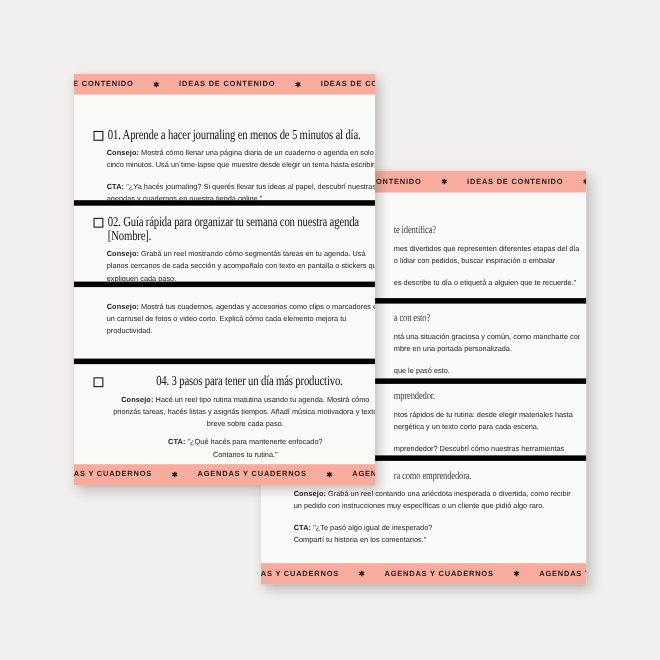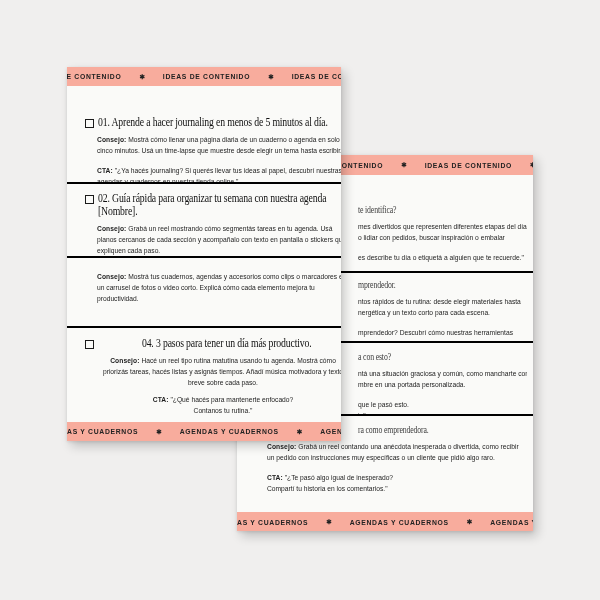--- a/index.html
+++ b/index.html
@@ -37,21 +37,21 @@
   .ml-hdr-front{margin-left:-33px;}
   .ml-ftr-front{margin-left:-28px;}
   .ml-hdr-back{margin-left:-70px;}
   .ml-ftr-back{margin-left:-28px;}
 
   .section{
     box-sizing:border-box;
     padding-left:18px;padding-right:6px;
     overflow:hidden;
   }
-  .section.ruled{border-top:2px solid #000000;}
+  .section.ruled{border-top:5px solid #000000;}
 
   .item-head{display:flex;align-items:flex-start;}
   .checkbox{
     flex:none;width:7px;height:7px;
     border:1px solid #1a1a1a;background:transparent;
     margin-top:3px;
   }
   .title{
     margin-left:4px;
     font-family:"Liberation Serif",serif;
@@ -154,33 +154,33 @@
       </div>
   </div>
 
   <div class="section" style="flex:0 0 96px;padding-top:30px;">
     <div class="frag frag-indent frag-title"><span class="tscale">te identifica?</span></div>
     <div class="frag frag-indent frag-body mt5">mes divertidos que representen diferentes etapas del día</div>
     <div class="frag frag-indent frag-body">o lidiar con pedidos, buscar inspiración o embalar</div>
     <div class="frag frag-indent frag-body frag-cta">es describe tu día o etiquetá a alguien que te recuerde."</div>
   </div>
 
-  <div class="section ruled" style="flex:0 0 70px;padding-top:7px;">
-    <div class="frag frag-indent frag-title"><span class="tscale">mprendedor.</span></div>
-    <div class="frag frag-indent frag-body mt5">ntos rápidos de tu rutina: desde elegir materiales hasta</div>
-    <div class="frag frag-indent frag-body">nergética y un texto corto para cada escena.</div>
-    <div class="frag frag-indent frag-body frag-cta">mprendedor? Descubrí cómo nuestras herramientas</div>
-  </div>
-
   <div class="section ruled" style="flex:0 0 73px;padding-top:9px;">
     <div class="frag frag-indent frag-title"><span class="tscale">a con esto?</span></div>
     <div class="frag frag-indent frag-body mt5">ntá una situación graciosa y común, como mancharte con</div>
     <div class="frag frag-indent frag-body">mbre en una portada personalizada.</div>
     <div class="frag frag-indent frag-body frag-cta">que le pasó esto.</div>
     <div class="frag frag-indent frag-body">jo"</div>
+  </div>
+
+  <div class="section ruled" style="flex:0 0 70px;padding-top:7px;">
+    <div class="frag frag-indent frag-title"><span class="tscale">mprendedor.</span></div>
+    <div class="frag frag-indent frag-body mt5">ntos rápidos de tu rutina: desde elegir materiales hasta</div>
+    <div class="frag frag-indent frag-body">nergética y un texto corto para cada escena.</div>
+    <div class="frag frag-indent frag-body frag-cta">mprendedor? Descubrí cómo nuestras herramientas</div>
   </div>
 
   <div class="section ruled" style="flex:0 0 98px;padding-top:9px;">
     <div class="frag frag-indent frag-title"><span class="tscale">ra como emprendedora.</span></div>
     <div class="para consejo"><b>Consejo:</b> <span>Grabá un reel contando una anécdota inesperada o divertida, como recibir un pedido con instrucciones muy específicas o un cliente que pidió algo raro.</span></div>
     <div class="para cta"><b>CTA:</b> <span>"¿Te pasó algo igual de inesperado?</span></div>
     <div class="para cta2"><span>Compartí tu historia en los comentarios."</span></div>
   </div>
 
   <div class="band">

